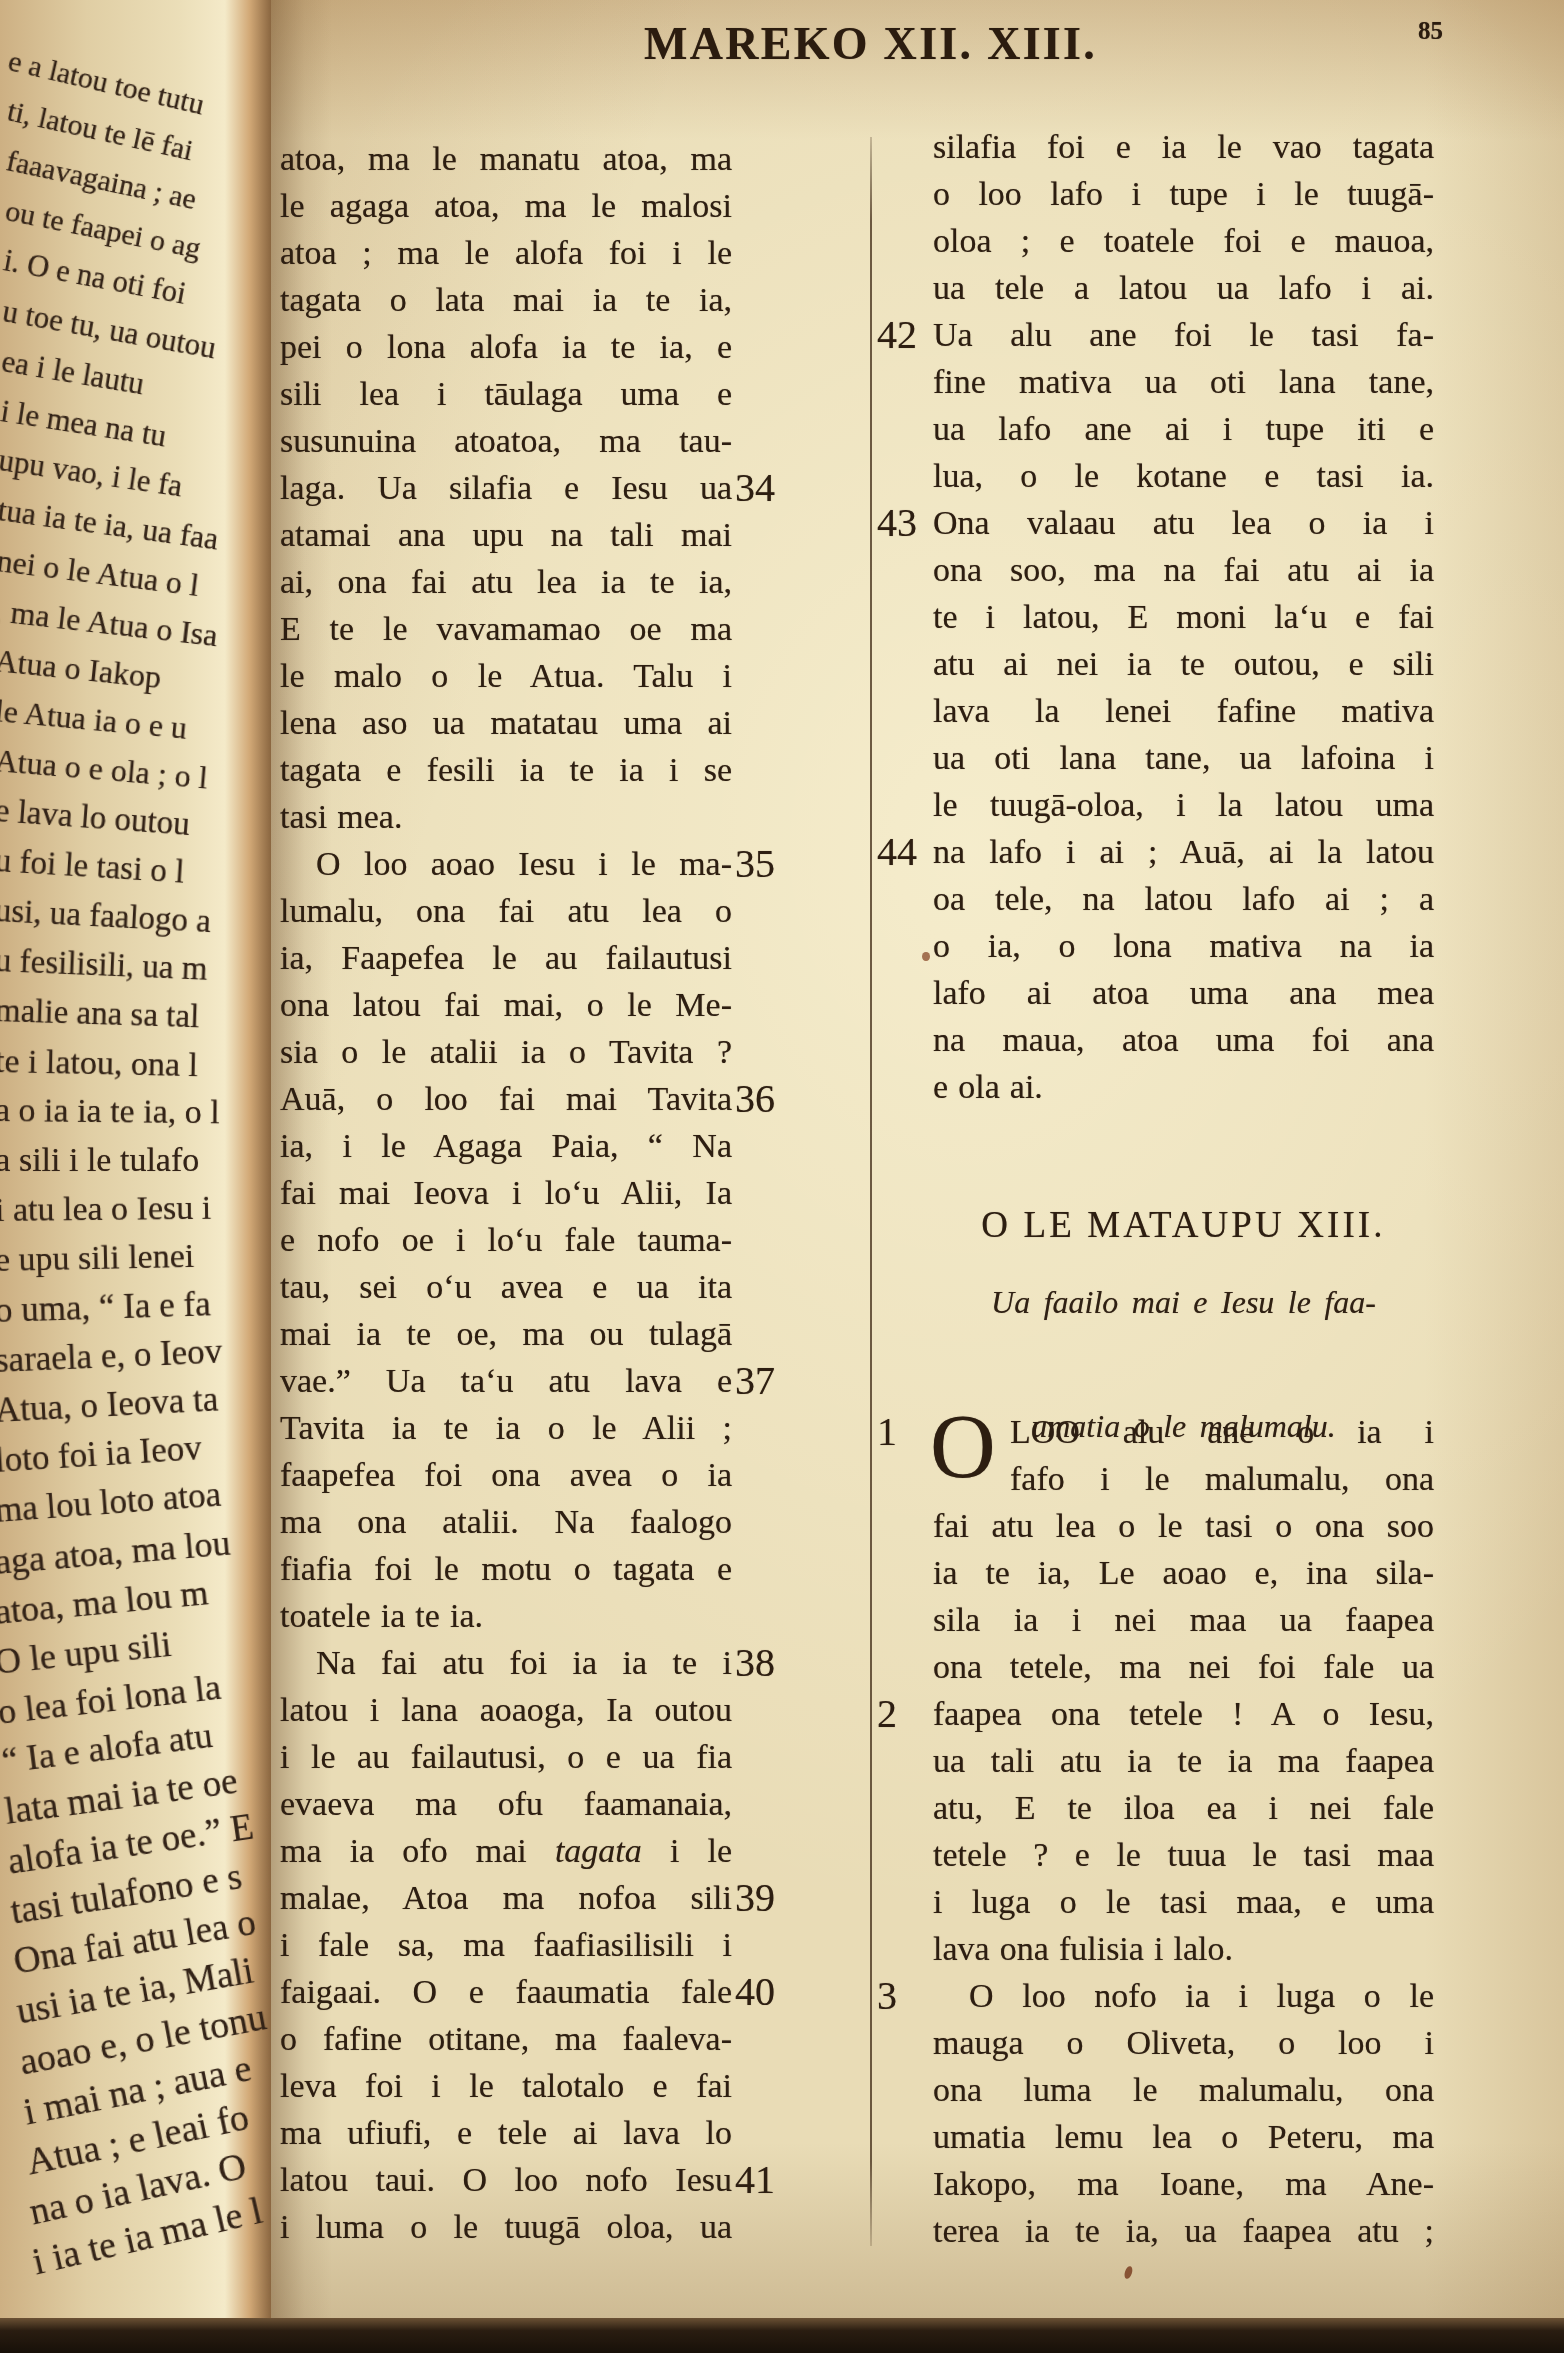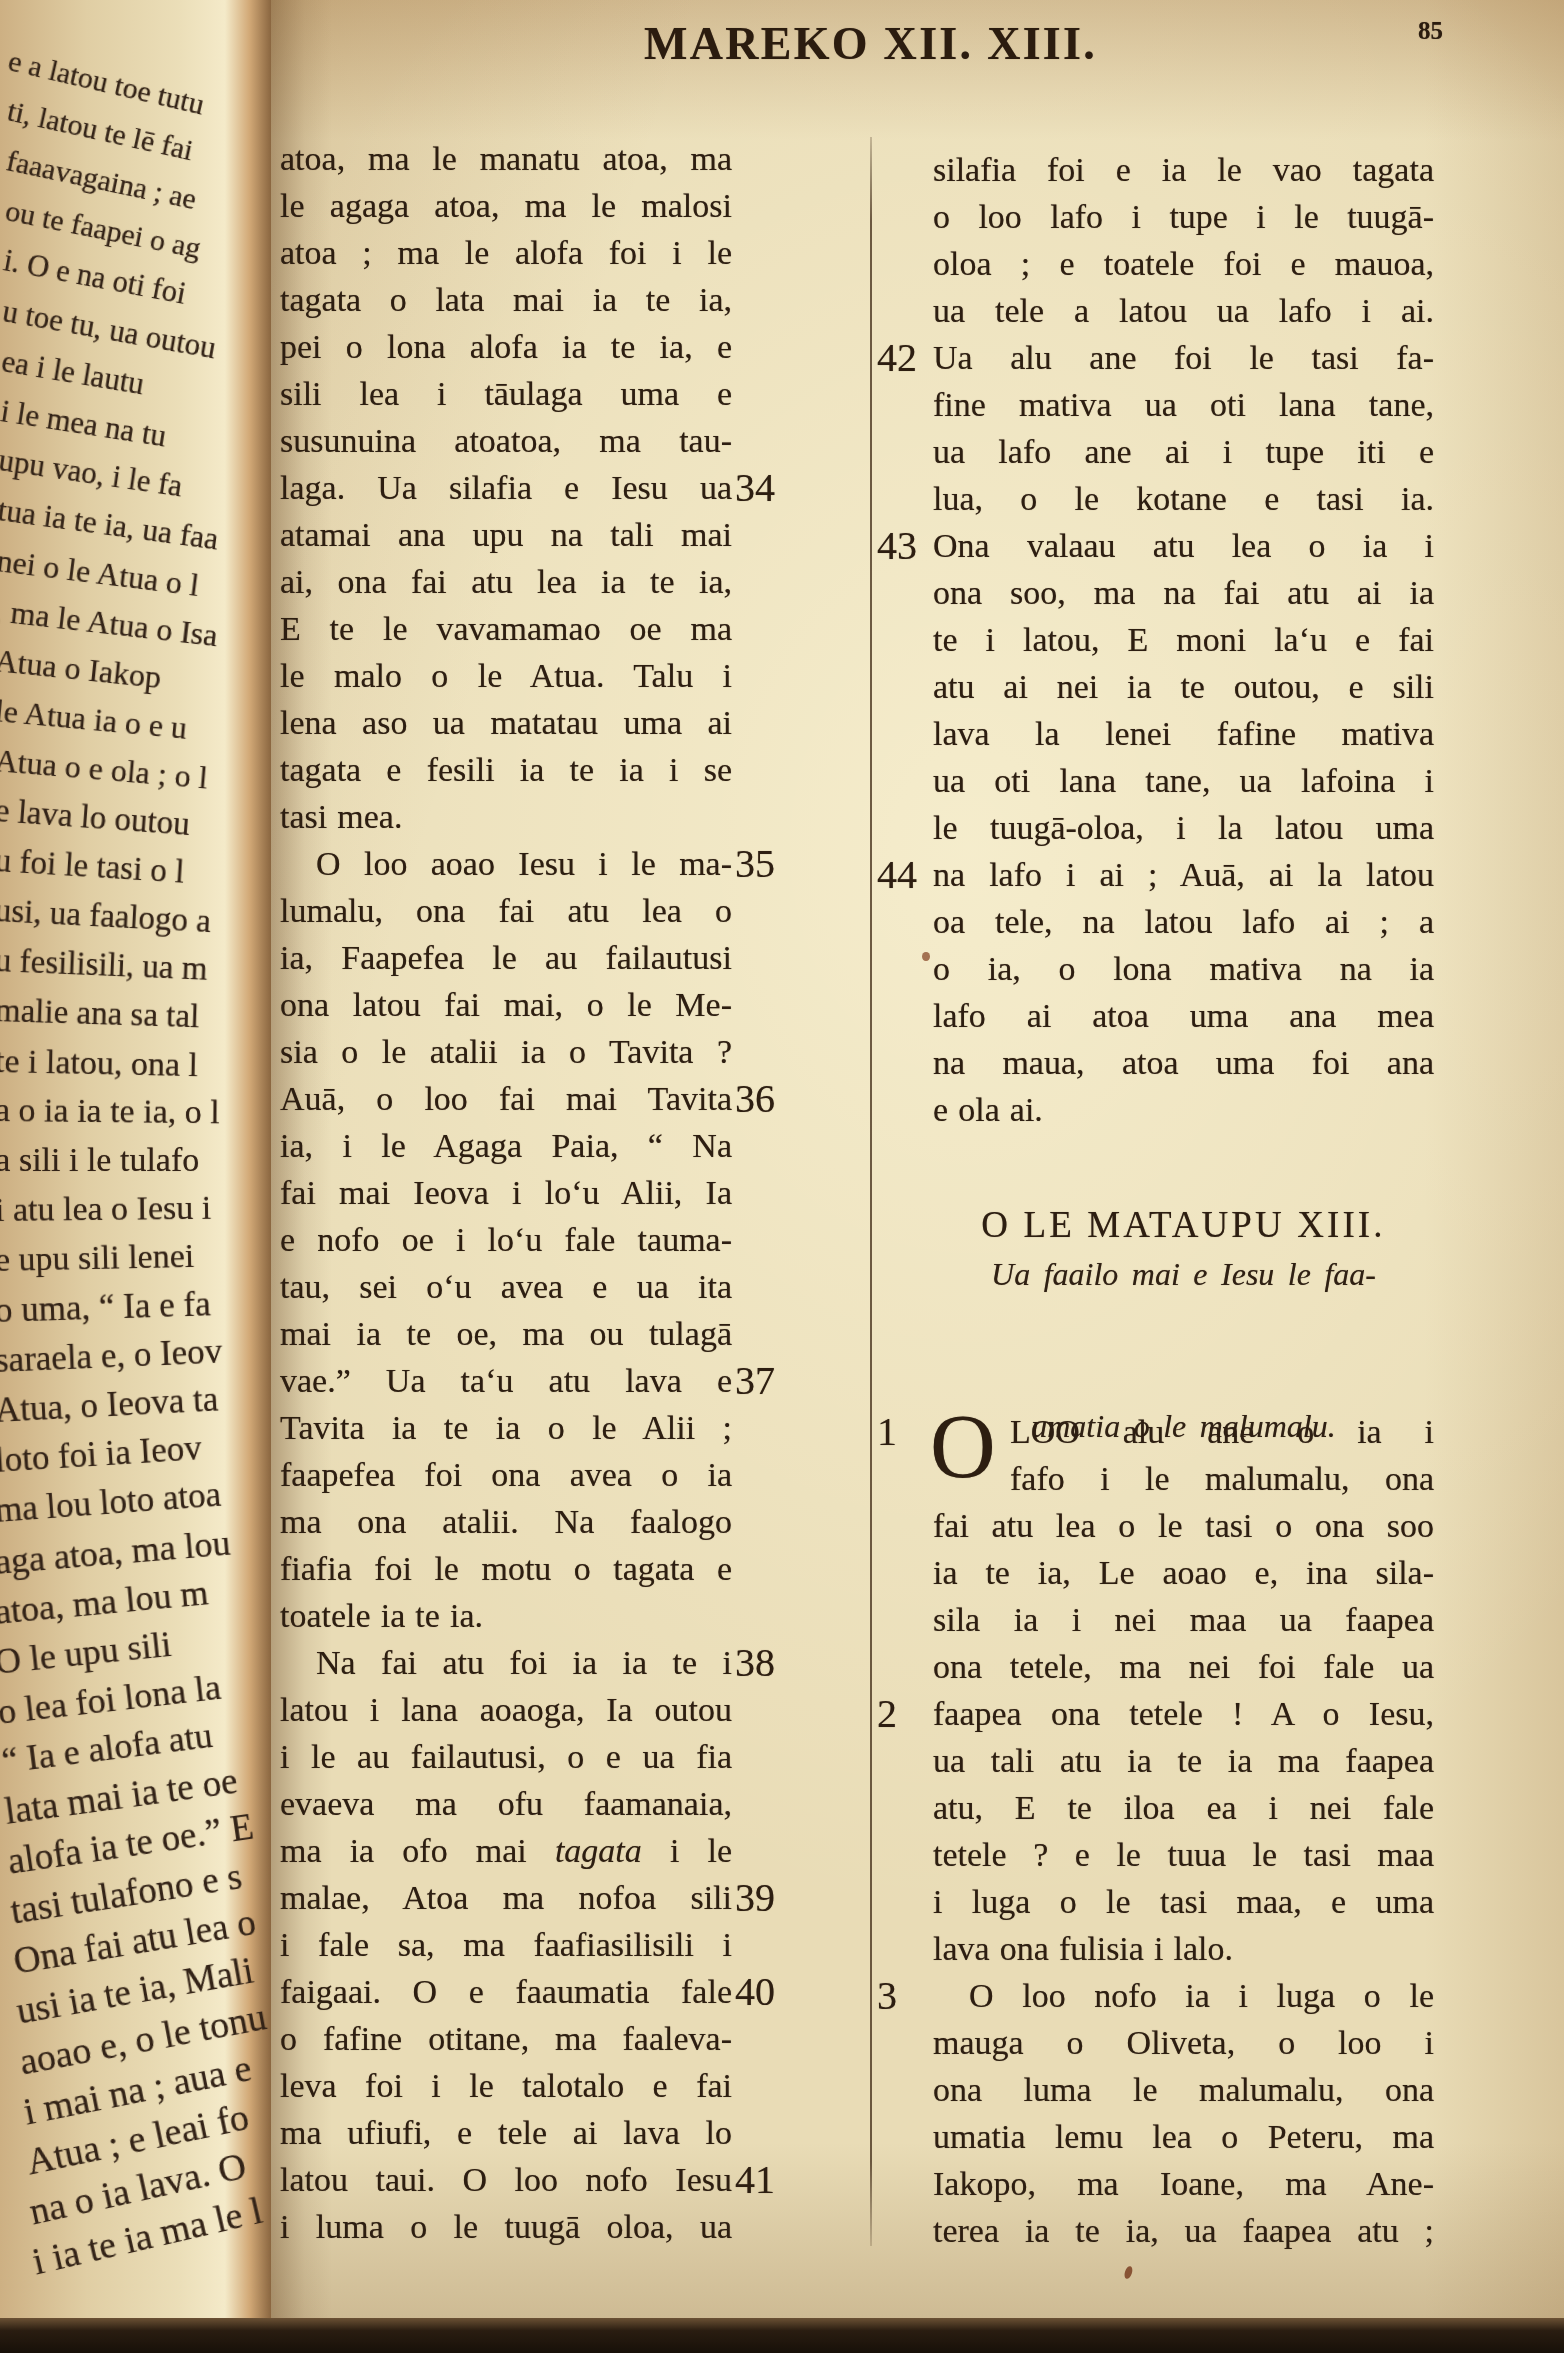--- a/index.html
+++ b/index.html
@@ -36,21 +36,21 @@
     position:absolute;left:1418px;top:17px;font-size:25px;font-weight:bold;color:#2b1c0f;
     text-shadow:0 0 0.8px rgba(43,28,15,0.5);
   }
   #column-divider{
     position:absolute;left:870px;top:137px;width:2.3px;height:2109px;
     background:linear-gradient(180deg, rgba(74,53,32,0.25), rgba(74,53,32,0.8) 4%, rgba(74,53,32,0.8) 96%, rgba(74,53,32,0.2));
     filter:blur(0.3px);
   }
   .tcol{position:absolute;}
   #col1{left:280px;top:135px;width:452px;}
-  #col2{left:933px;top:146px;width:501px;}
+  #col2{left:933px;top:123px;width:501px;}
   #verse-block{position:absolute;left:933px;top:1408px;width:501px;}
   .tline{
     position:relative;height:47px;line-height:47px;font-size:34px;
     text-align:justify;text-align-last:justify;word-spacing:1.6px;
     text-shadow:0 0 0.8px rgba(45,30,17,0.55);
   }
   .tline.nj{text-align-last:left;}
   .tline.ind{padding-left:36px;}
   .tline.cap{padding-left:77px;}
   .it{font-style:italic;margin-top:38px;}
@@ -64,21 +64,21 @@
   #chapter-heading{
     position:absolute;left:933px;top:1203px;width:501px;text-align:center;
     font-size:37px;letter-spacing:3.1px;color:#2d1e11;
     text-shadow:0 0 0.8px rgba(45,30,17,0.55);
   }
   .subtitle-line{
     position:absolute;left:933px;width:501px;text-align:center;
     font-style:italic;font-size:32px;word-spacing:5.5px;color:#2f2013;
     text-shadow:0 0 0.8px rgba(47,32,19,0.5);
   }
-  #subtitle-1{top:1256px;text-align:center;}
+  #subtitle-1{top:1284px;text-align:center;}
   #subtitle-2{top:1408px;}
   .speck{position:absolute;border-radius:50%;}
   #speck-1{left:922px;top:952px;width:7.8px;height:9.4px;background:#8a4a2a;opacity:.75;}
   #speck-2{left:1125px;top:2266px;width:7px;height:12.5px;background:#7a3f22;opacity:.85;transform:rotate(18deg);}
   #bottom-band{
     position:absolute;left:0;bottom:0;width:100%;height:36px;
     background:linear-gradient(180deg, #6b5134 0%, #2a1d11 35%, #160f08 100%);
   }
 </style>
 </head>

